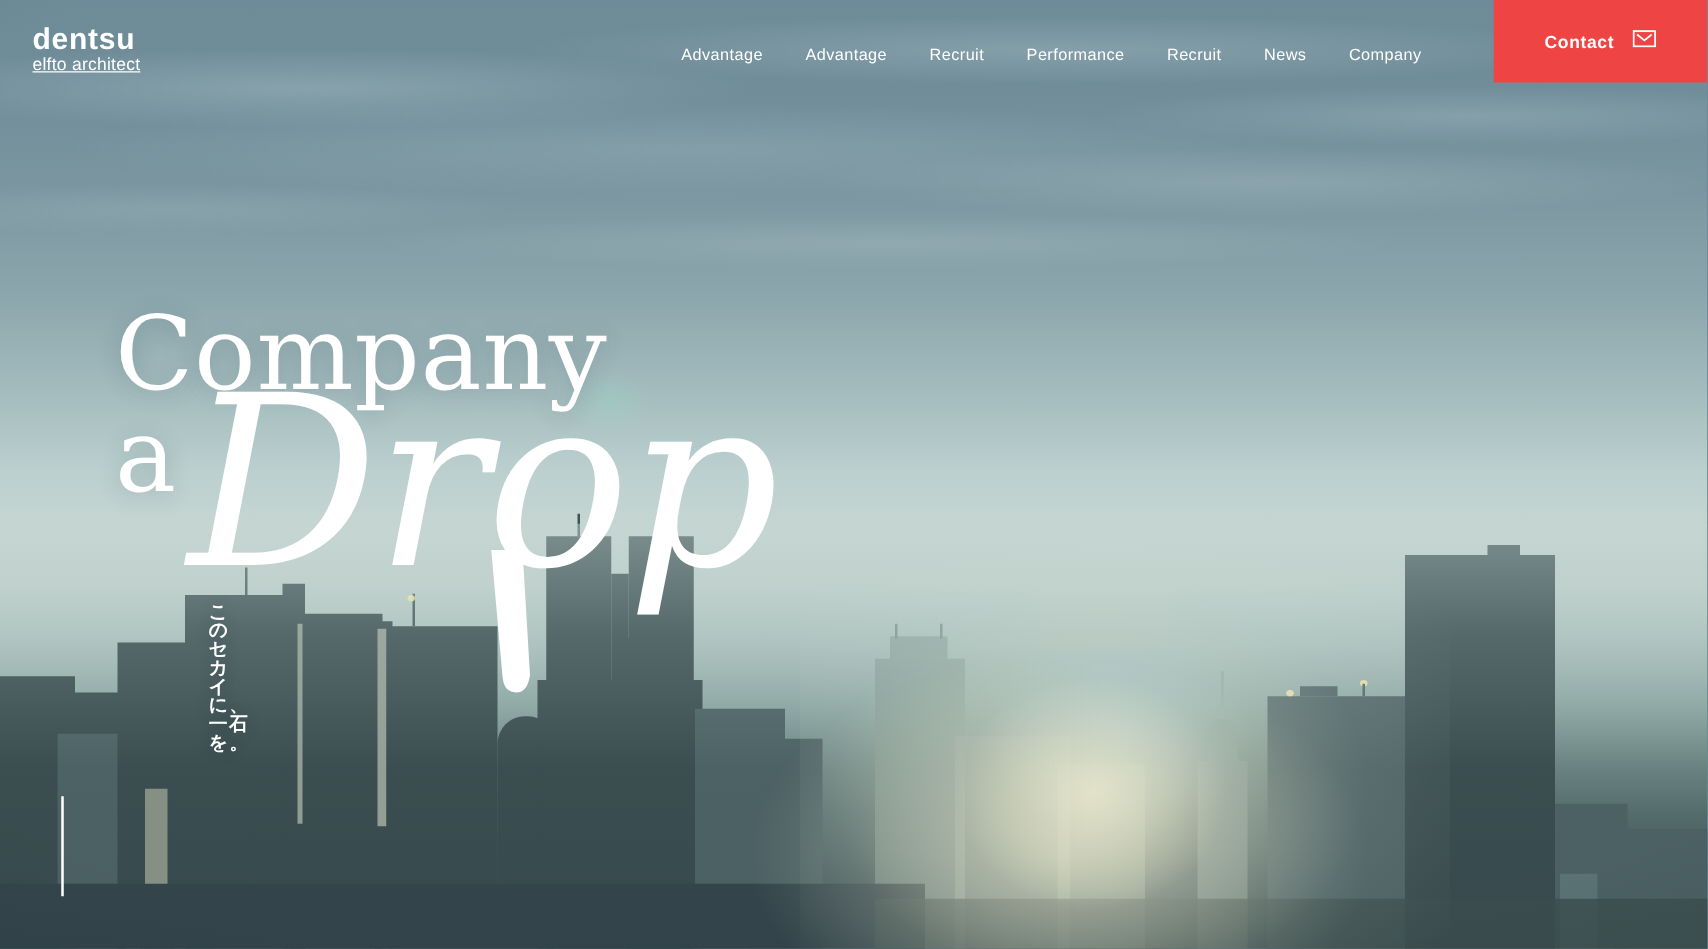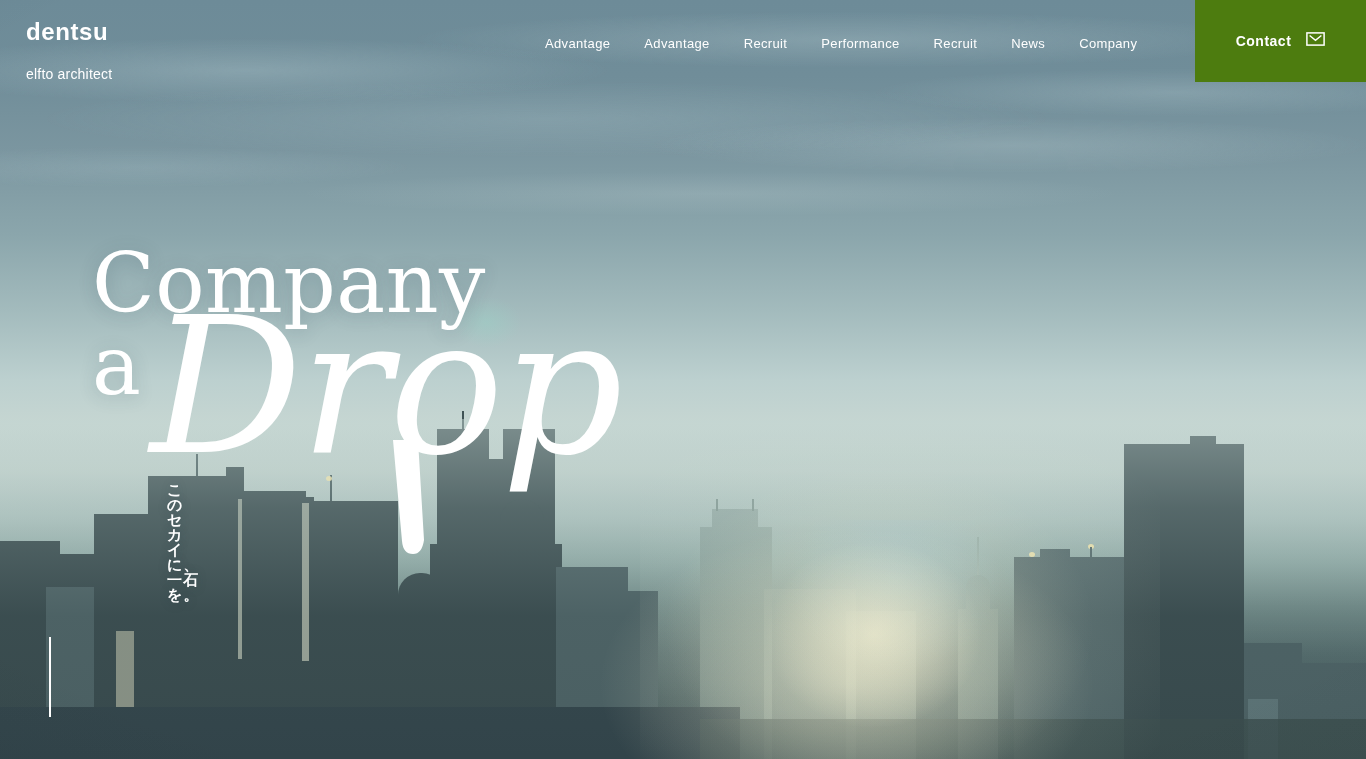--- a/index.html
+++ b/index.html
@@ -123,37 +123,37 @@
     color:#ffffff; text-decoration:none; display:block;
   }
   .logo-main {
     display:block;
     font-size:24px; font-weight:700; letter-spacing:.6px;
     line-height:1; color:#fff;
   }
   .logo-sub {
     display:block;
     font-size:14px; font-weight:400; letter-spacing:.2px;
-    line-height:1; margin-top:23px; color:#fff;
+    line-height:1; margin-top:0; color:#fff;text-decoration:underline;
   }
 
   .nav {
     position:absolute; left:528px; top:36px;
     display:flex; align-items:center; gap:0;
   }
   .nav a {
     color:#ffffff; text-decoration:none;
     font-size:13px; font-weight:500; letter-spacing:.35px;
     padding:0 17px; white-space:nowrap; line-height:16px;
   }
 
   .contact-btn {
     position:absolute; right:0; top:0;
-    width:171px; height:82px;
-    background:#4d7c0f;
+    width:171px; height:66px;
+    background:#ef4444;
     display:flex; align-items:center; justify-content:center;
     gap:15px; text-decoration:none;
   }
   .contact-label {
     color:#ffffff; font-size:14px; font-weight:600; letter-spacing:.5px;
   }
   .mail-icon { display:block; }
 
   
   .hero-copy { position:absolute; left:0; top:0; z-index:15; }

